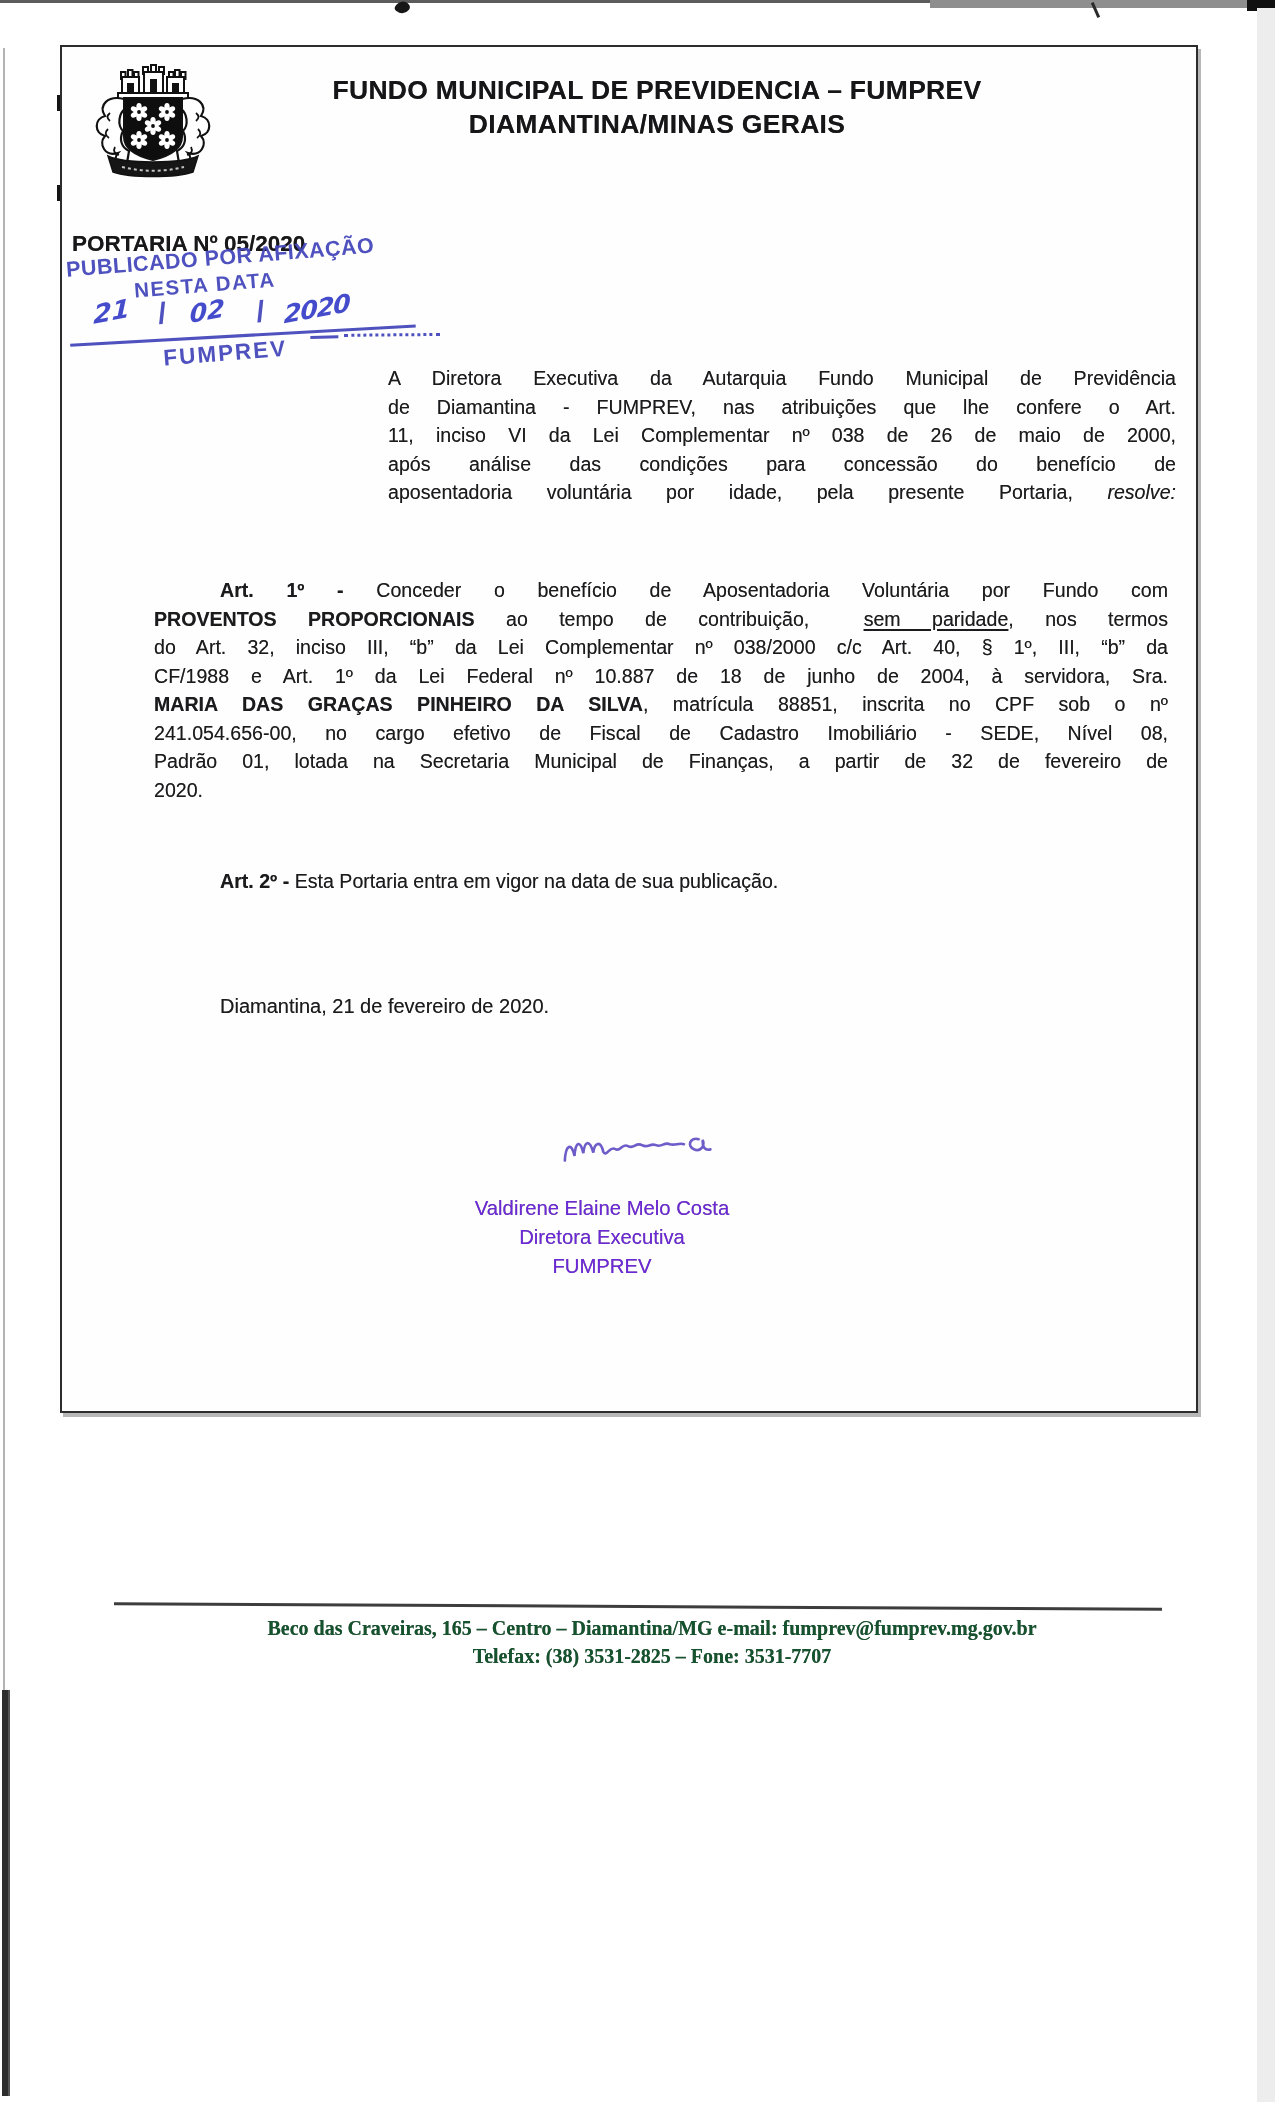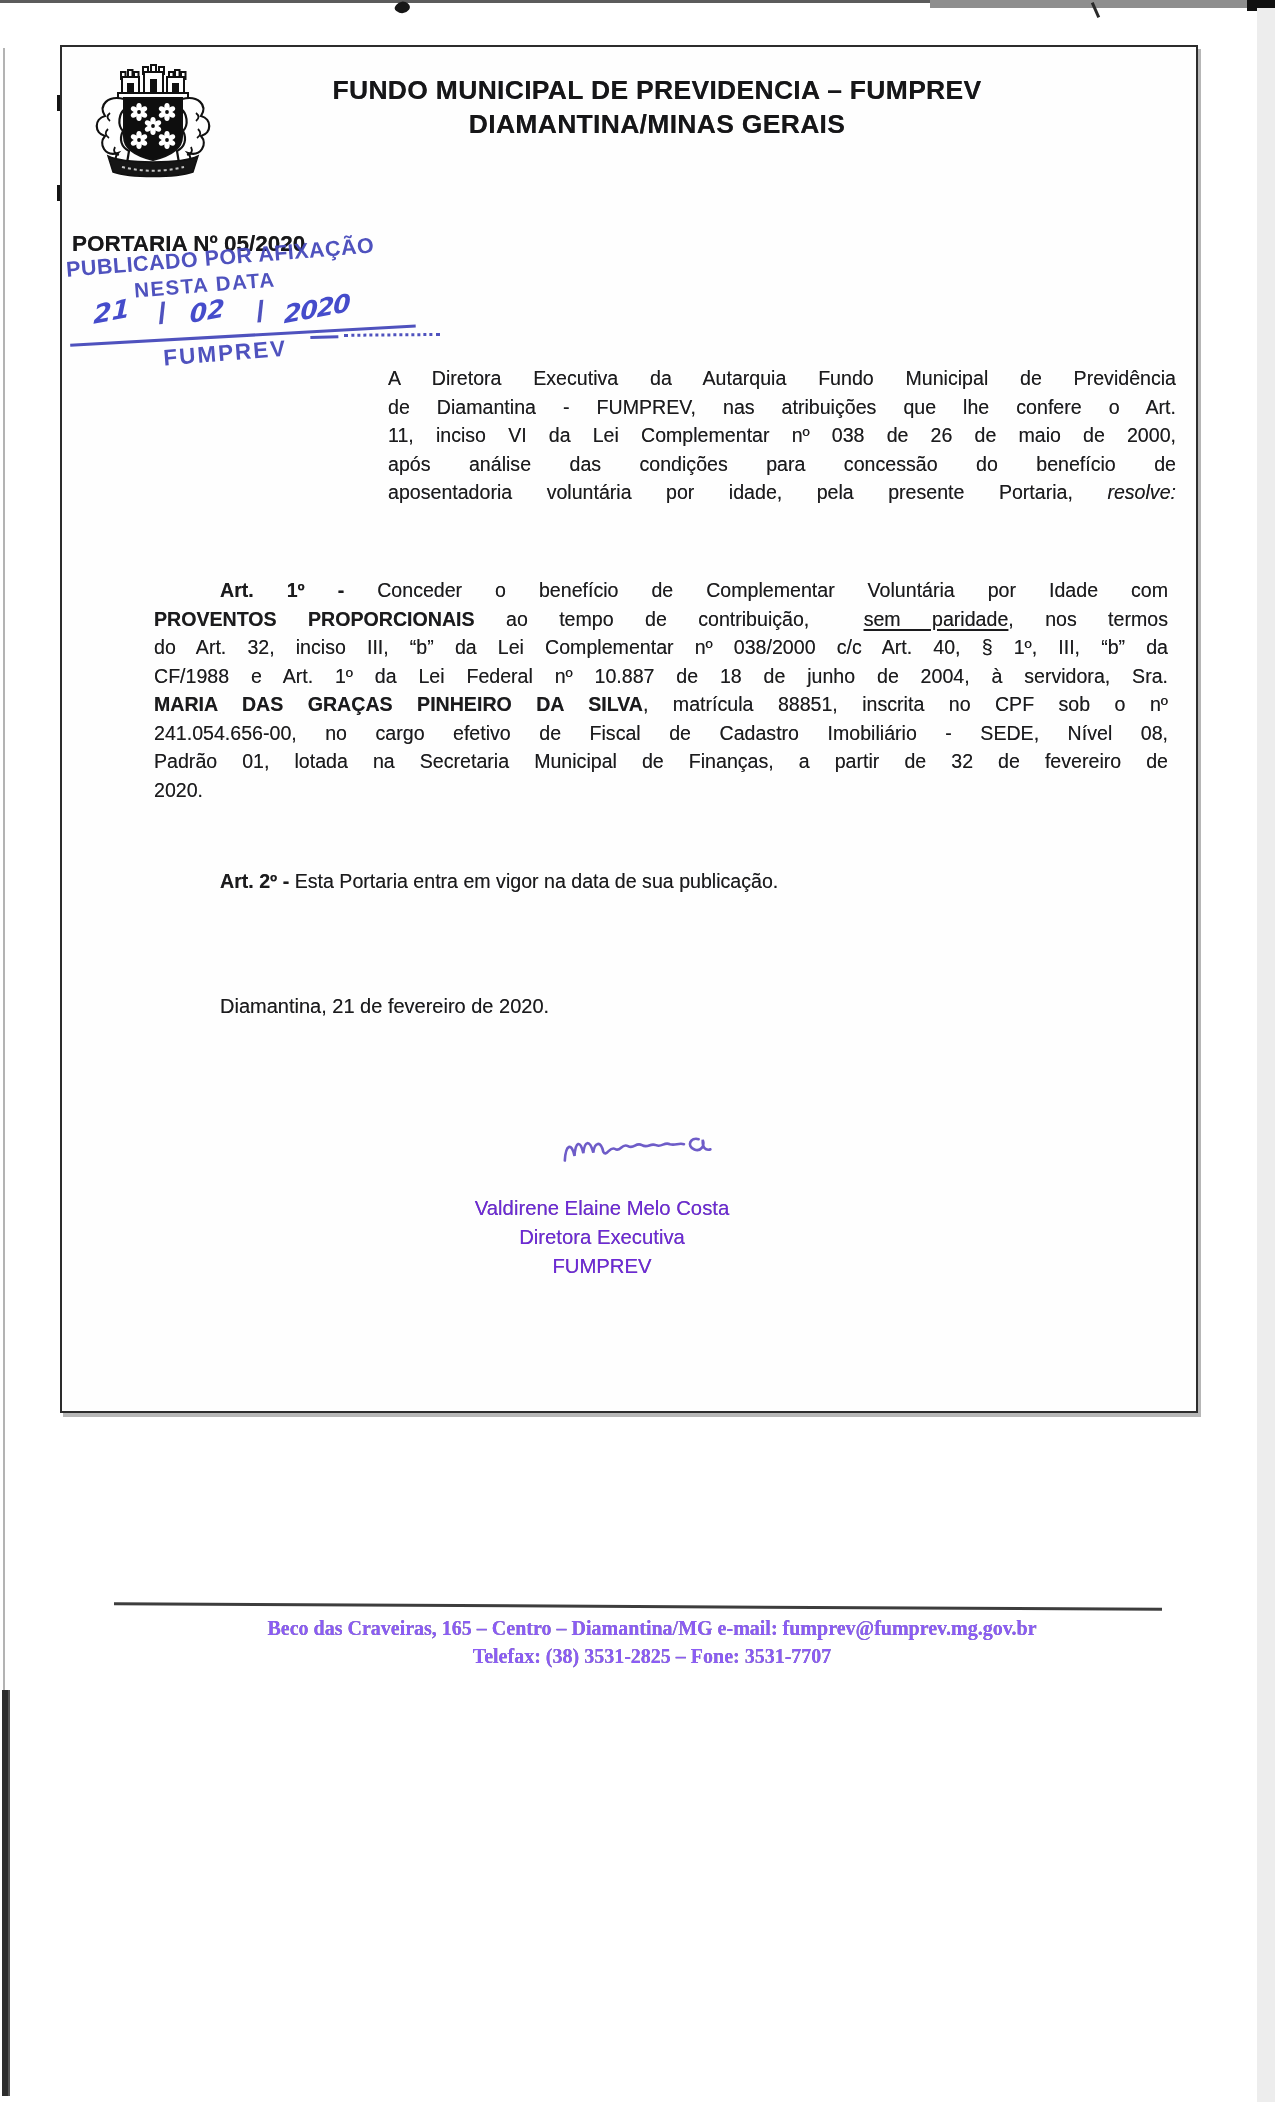--- a/index.html
+++ b/index.html
@@ -61,21 +61,21 @@
 
   
   .sig-svg{left:496px;top:1078px;transform:rotate(-4deg);}
   .sigblock{left:330px;top:1147px;width:420px;text-align:center;font-size:20.3px;line-height:29px;
             color:#6d28d9;text-shadow:0 0 .4px rgba(0,0,0,.5);}
 
   
   .footrule{left:52px;top:1558px;width:1048px;height:2.5px;background:#3d3d3d;transform:rotate(.3deg);}
   .footer{left:80px;top:1568px;width:1020px;text-align:center;
           font-family:"Liberation Serif","DejaVu Serif",serif;font-weight:700;
-          font-size:20px;line-height:27.5px;color:#8b5cf6;text-shadow:0 0 .5px rgba(0,0,0,.55);}
+          font-size:20px;line-height:27.5px;color:#14532d;text-shadow:0 0 .5px rgba(0,0,0,.55);}
 </style>
 </head>
 <body>
 
 <div class="abs top-edge"></div>
 <div class="abs top-band"></div>
 <div class="abs top-corner"></div>
 <div class="abs top-tick"></div>
 <div class="abs top-backslash"></div>
 <div class="abs left-hairline"></div>
@@ -160,21 +160,21 @@
   </div>
 
   <div class="abs para preamble">
       <div class="tl"><span>A Diretora Executiva da Autarquia Fundo Municipal de Previdência</span></div>
       <div class="tl"><span>de Diamantina - FUMPREV, nas atribuições que lhe confere o Art.</span></div>
       <div class="tl"><span>11, inciso VI da Lei Complementar nº 038 de 26 de maio de 2000,</span></div>
       <div class="tl"><span>após análise das condições para concessão do benefício de</span></div>
       <div class="tl"><span>aposentadoria voluntária por idade, pela presente Portaria, </span><span class="i">resolve:</span></div>
     </div>
   <div class="abs para art1">
-      <div class="tl" style="text-indent: 66px;"><span class="b">Art. 1º - </span><span>Conceder o benefício de Complementar Voluntária por Idade com</span></div>
+      <div class="tl" style="text-indent: 66px;"><span class="b">Art. 1º - </span><span>Conceder o benefício de Aposentadoria Voluntária por Fundo com</span></div>
       <div class="tl"><span class="b">PROVENTOS PROPORCIONAIS</span><span> ao tempo de contribuição, </span><span class="u">sem paridade</span><span>, nos termos</span></div>
       <div class="tl"><span>do Art. 32, inciso III, “b” da Lei Complementar nº 038/2000 c/c Art. 40, § 1º, III, “b” da</span></div>
       <div class="tl"><span>CF/1988 e Art. 1º da Lei Federal nº 10.887 de 18 de junho de 2004, à servidora, Sra.</span></div>
       <div class="tl"><span class="b">MARIA DAS GRAÇAS PINHEIRO DA SILVA</span><span>, matrícula 88851, inscrita no CPF sob o nº</span></div>
       <div class="tl"><span>241.054.656-00, no cargo efetivo de Fiscal de Cadastro Imobiliário - SEDE, Nível 08,</span></div>
       <div class="tl"><span>Padrão 01, lotada na Secretaria Municipal de Finanças, a partir de 32 de fevereiro de</span></div>
       <div class="tl tl-last"><span>2020.</span></div>
     </div>
   <div class="abs para art2">
       <div class="tl tl-last" style="text-indent: 66px;"><span class="b">Art. 2º - </span><span>Esta Portaria entra em vigor na data de sua publicação.</span></div>

